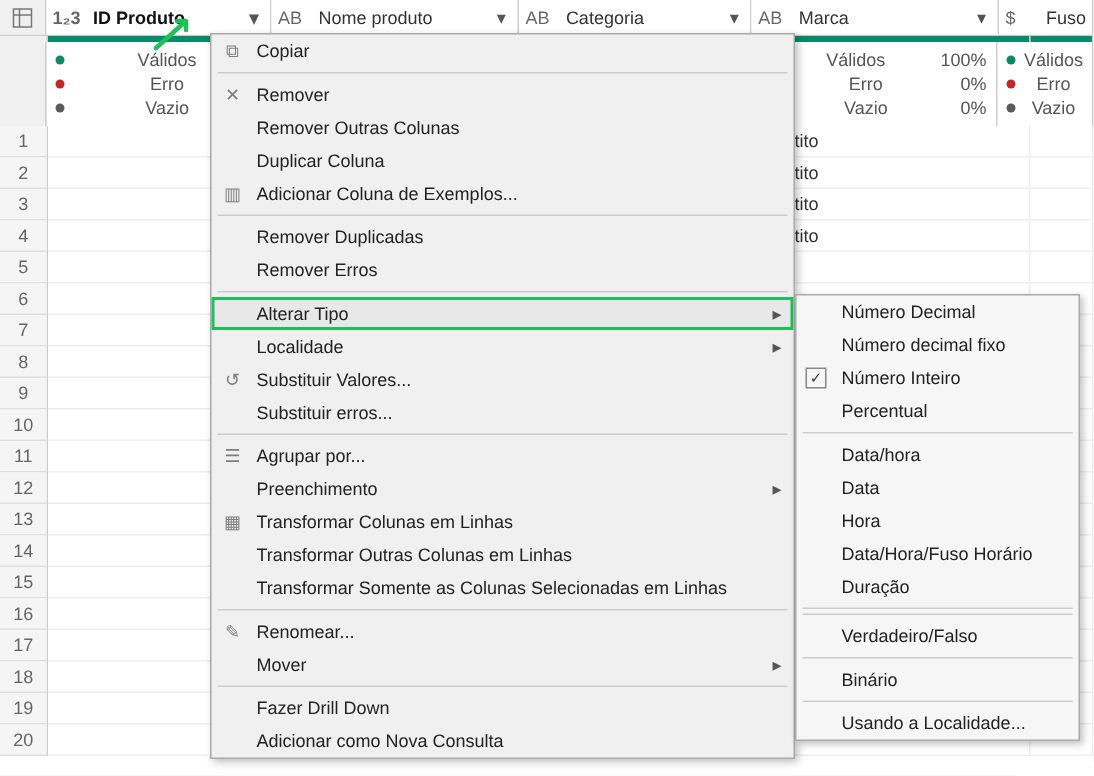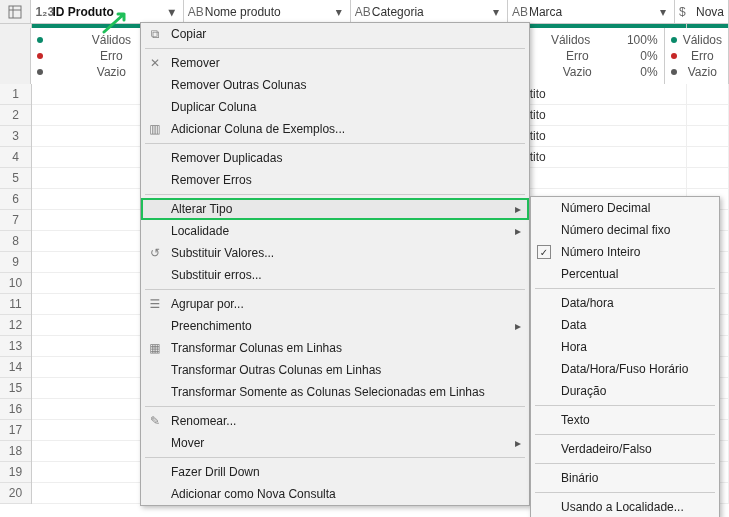--- a/index.html
+++ b/index.html
@@ -3,21 +3,21 @@
 <meta charset="utf-8">
 <style>
 * { box-sizing: border-box; margin: 0; padding: 0; font-family: "Segoe UI", Tahoma, sans-serif; font-size: 12px; }
 body { background: #fff; width: 729px; height: 517px; overflow: hidden; position: relative; }
 
 .grid { position: absolute; inset: 0; }
 
 .header-row { display: flex; height: 24px; border-bottom: 1px solid #ccc; }
 .corner { width: 32px; background: #f0f0f0; border-right: 1px solid #ccc; display: flex; align-items: center; justify-content: center; }
 .col-head { background: #fff; border-right: 1px solid #ccc; display: flex; align-items: center; padding: 0 4px; position: relative; }
-.col-head .type-icon { width: 14px; height: 14px; opacity: .6; margin-right: 3px; }
+.col-head .type-icon { width: 14px; height: 14px; opacity: .6; margin-right: 13px; }
 .col-head .name { flex: 1; color: #333; }
 .col-head .drop { width: 14px; text-align: center; color: #555; }
 .col-head.c1 { width: 155px; font-weight: 600; }
 .col-head.c1 .name { color: #111; }
 .col-head.c2 { width: 170px; }
 .col-head.c3 { width: 160px; }
 .col-head.c4 { width: 170px; }
 .col-head.c5 { flex: 1; }
 
 .qual-bar { height: 4px; background: #0a8a6a; }
@@ -91,21 +91,21 @@
       <span class="name">Categoria</span>
       <span class="drop">▾</span>
     </div>
     <div class="col-head c4">
       <span class="type-icon">AB</span>
       <span class="name">Marca</span>
       <span class="drop">▾</span>
     </div>
     <div class="col-head c5">
       <span class="type-icon">$</span>
-      <span class="name">Nova</span>
+      <span class="name">Fuso</span>
     </div>
   </div>
 
   <div class="qual-row">
     <div class="corner"></div>
     <div class="cell c1">
         <div class="qual-bar"></div>
       </div>
     <div class="cell c2">
         <div class="qual-bar hidden"></div>
@@ -450,23 +450,20 @@
   <div class="m-item">
       <span>Hora</span>
     </div>
   <div class="m-item">
       <span>Data/Hora/Fuso Horário</span>
     </div>
   <div class="m-item">
       <span>Duração</span>
     </div>
   <div class="m-sep"></div>
-  <div class="m-item">
-      <span>Texto</span>
-    </div>
   <div class="m-sep"></div>
   <div class="m-item">
       <span>Verdadeiro/Falso</span>
     </div>
   <div class="m-sep"></div>
   <div class="m-item">
       <span>Binário</span>
     </div>
   <div class="m-sep"></div>
   <div class="m-item">

